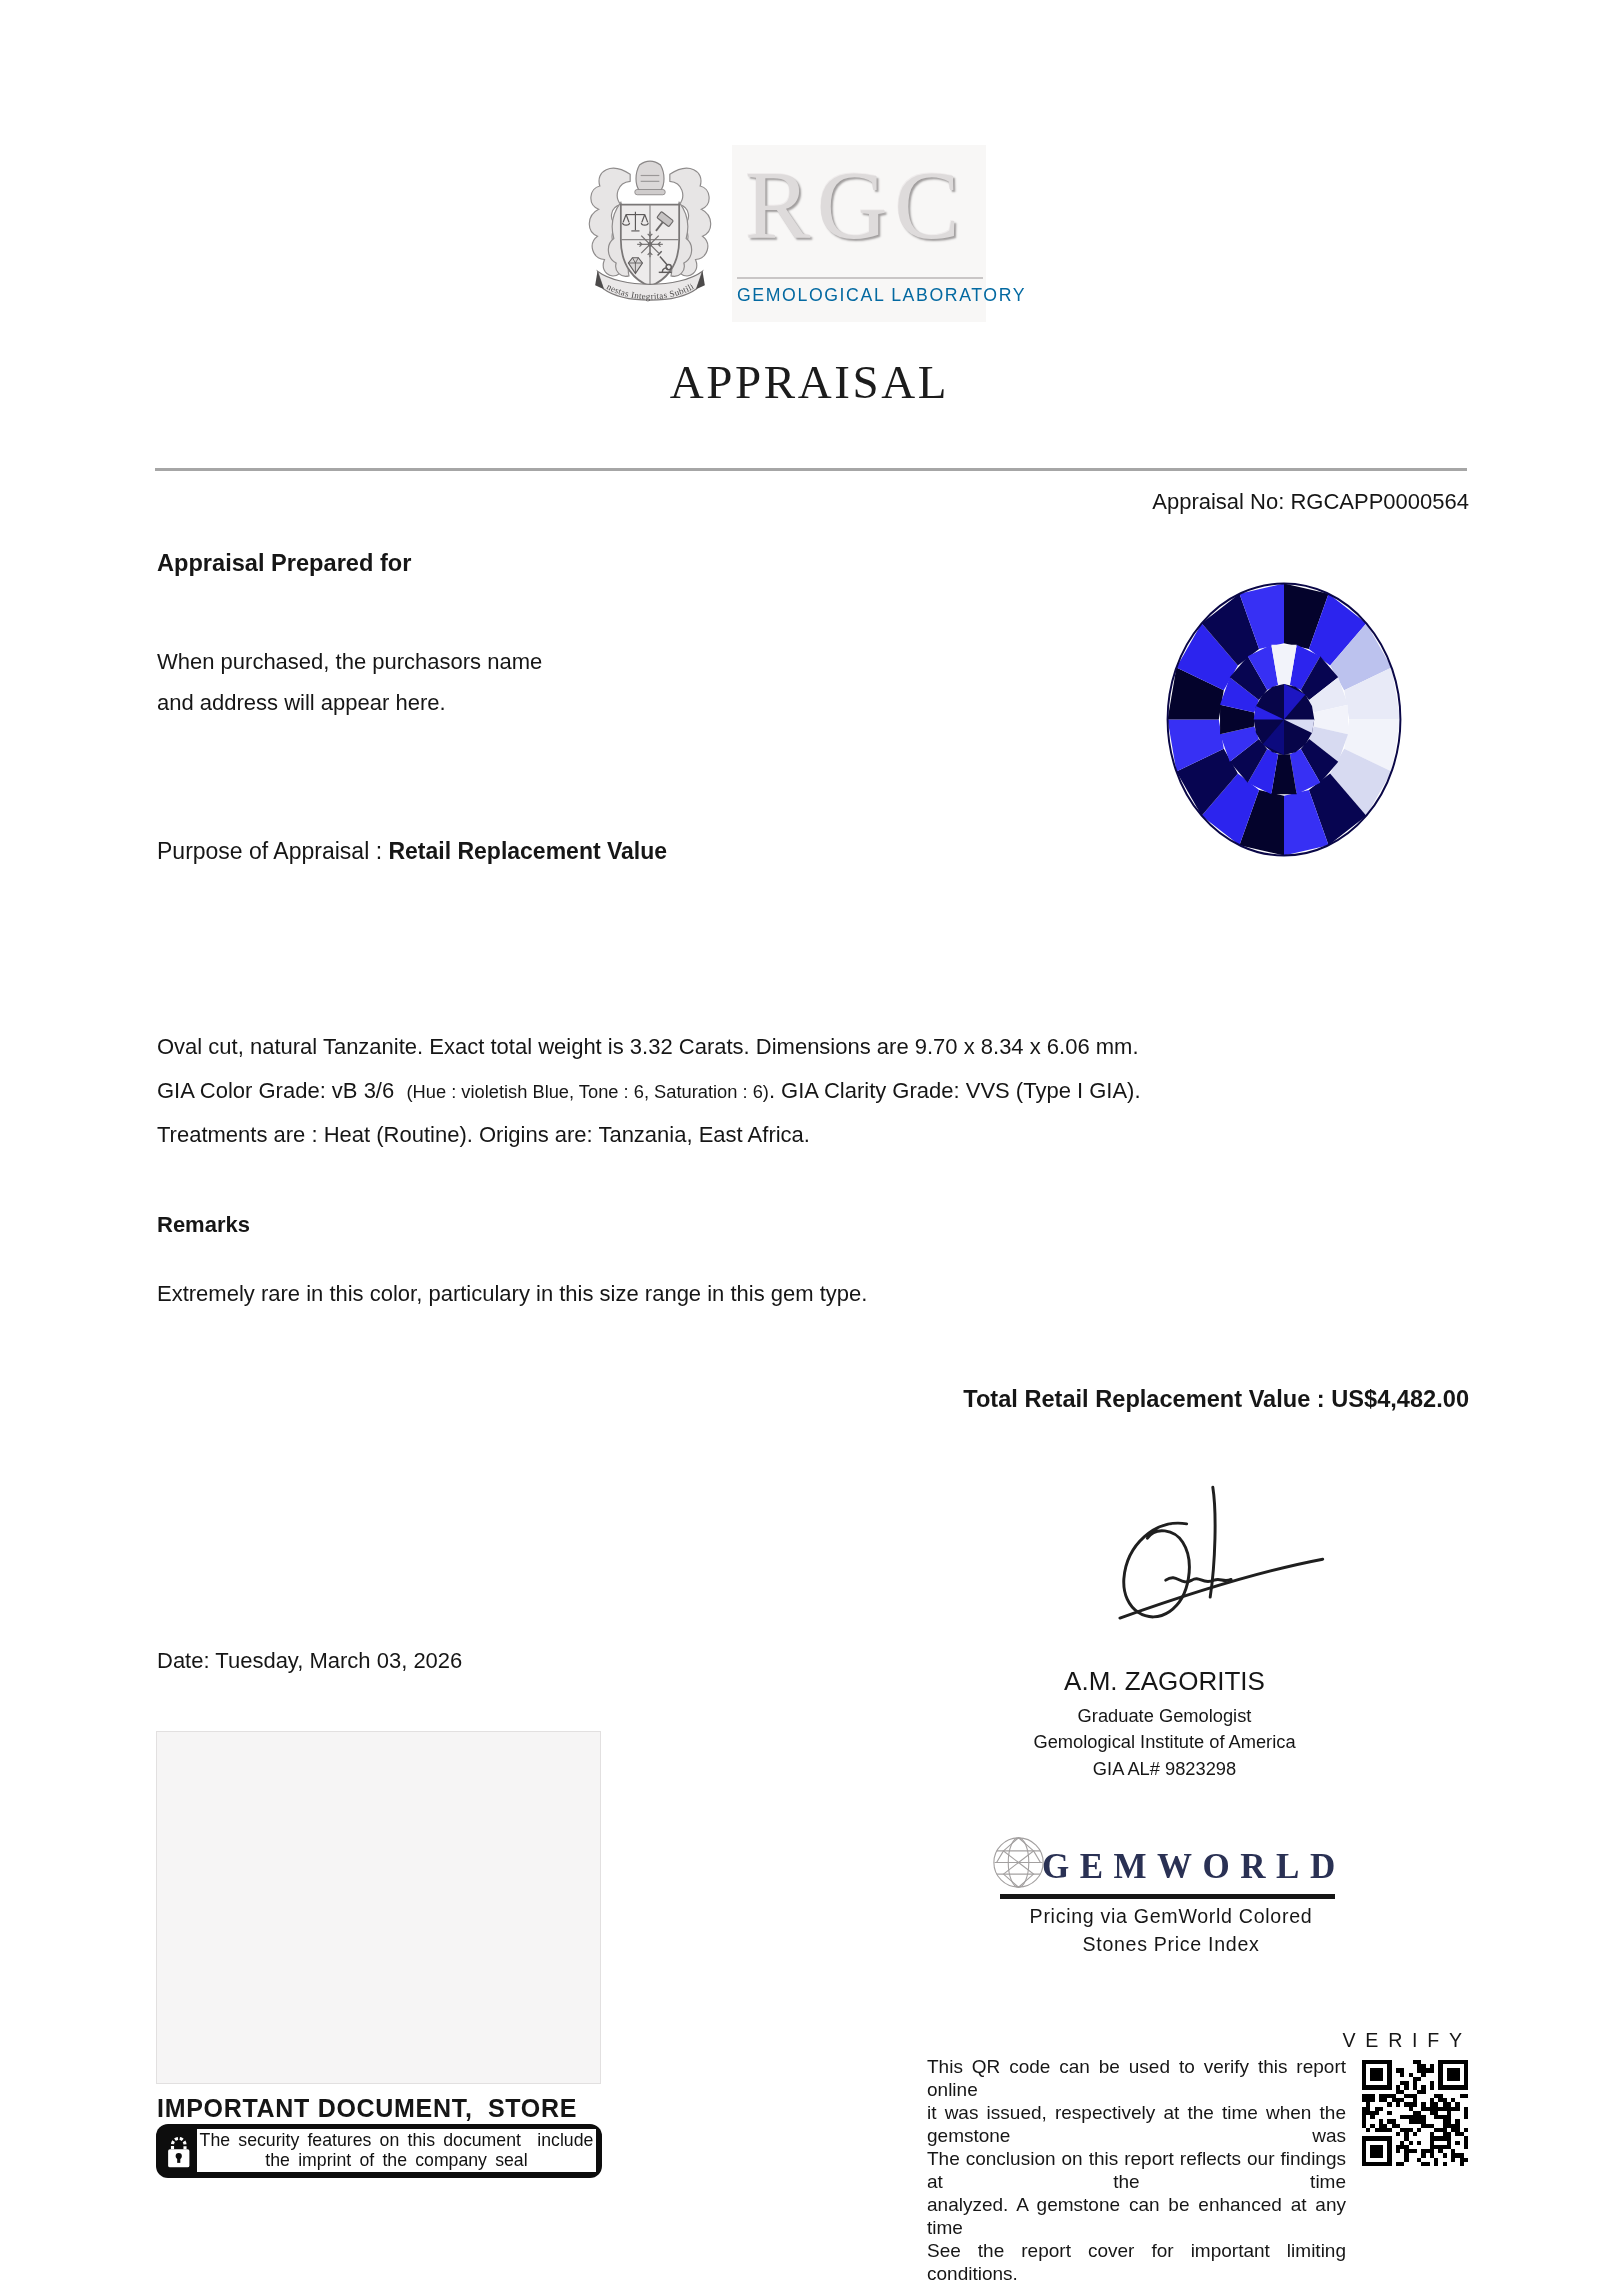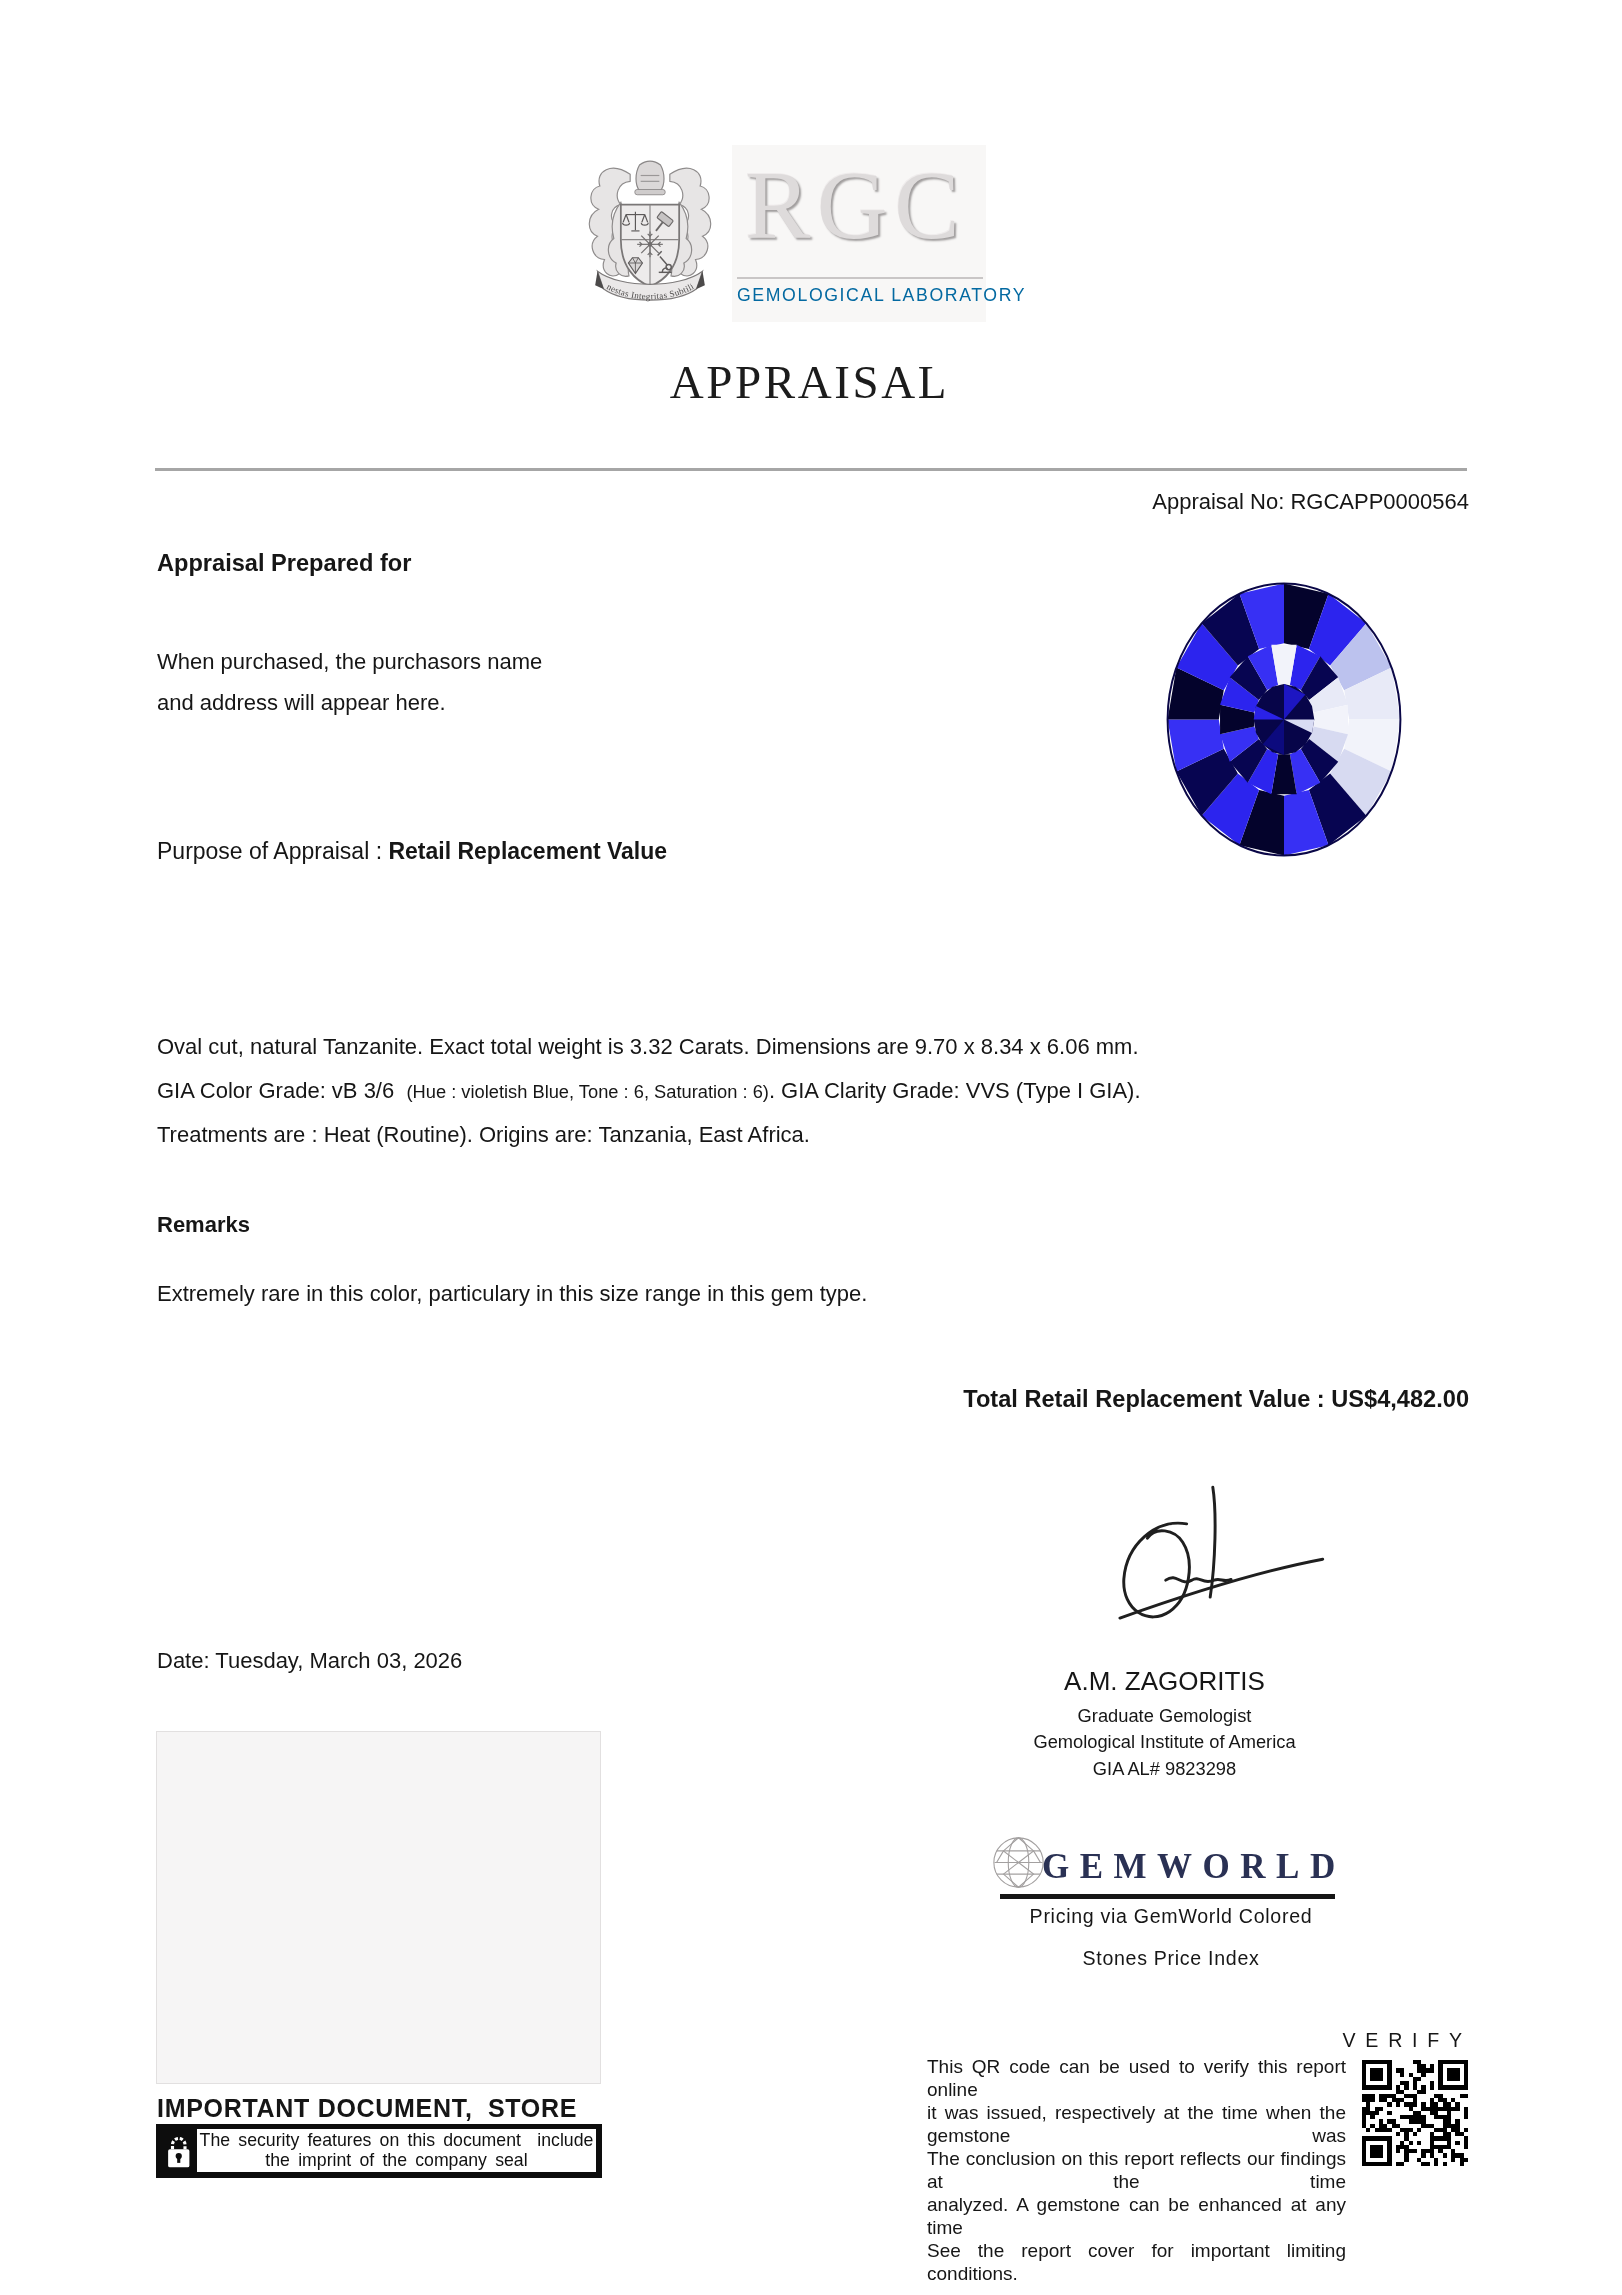--- a/index.html
+++ b/index.html
@@ -47,25 +47,25 @@
   .appraiser-name{left:968px;top:1666px;width:393px;text-align:center;font-size:26px;}
   .appraiser-title{left:968px;top:1705px;width:393px;text-align:center;font-size:18.3px;}
   .appraiser-inst{left:968px;top:1731px;width:393px;text-align:center;font-size:18.3px;}
   .appraiser-lic{left:968px;top:1758px;width:393px;text-align:center;font-size:18.3px;}
 
   .globe{left:988px;top:1831px;width:72px;height:63px;}
   .brand{left:1042px;top:1847px;font-family:"Liberation Serif",serif;font-weight:600;font-size:35px;
          letter-spacing:10.5px;color:#2a3154;}
   .brand-rule{left:1000px;top:1894px;width:335px;height:4.6px;background:#151515;}
   .pricing-l1{left:968px;top:1905px;width:406px;text-align:center;font-size:19.6px;letter-spacing:0.7px;}
-  .pricing-l2{left:968px;top:1933px;width:406px;text-align:center;font-size:19.6px;letter-spacing:0.7px;margin-top:14px;}
+  .pricing-l2{left:968px;top:1933px;width:406px;text-align:center;font-size:19.6px;letter-spacing:0.7px;}
 
   .seal-box{left:156px;top:1731px;width:445px;height:353px;background:#f6f5f5;border:1.3px solid #e2e0e0;box-sizing:border-box;}
   .important{left:157px;top:2094px;width:452px;font-size:25px;font-weight:bold;letter-spacing:0.7px;}
-  .security-bar{left:156px;top:2124px;width:446px;height:54px;background:#0d0d0d;}
+  .security-bar{left:156px;top:2124px;width:446px;height:54px;background:#0d0d0d;border-radius:12px;}
   .lock{position:absolute;left:9.2px;top:7.9px;width:27.5px;height:38px;}
   .security-inner{position:absolute;left:41px;top:4.6px;width:399px;height:43px;background:#ffffff;
                   display:flex;flex-direction:column;justify-content:center;}
   .security-inner div{text-align:center;font-size:17.7px;word-spacing:3.3px;line-height:20px;color:#111;}
 
   .verify{left:1243px;top:2029px;width:229px;text-align:right;font-size:19.6px;letter-spacing:9.8px;}
   .qr-text{left:927px;top:2055px;width:419px;}
   .qr-text div{font-size:19px;line-height:23px;text-align:justify;text-align-last:justify;}
   .qr{left:1362px;top:2060px;width:106px;height:106px;shape-rendering:crispEdges;}
 </style>

